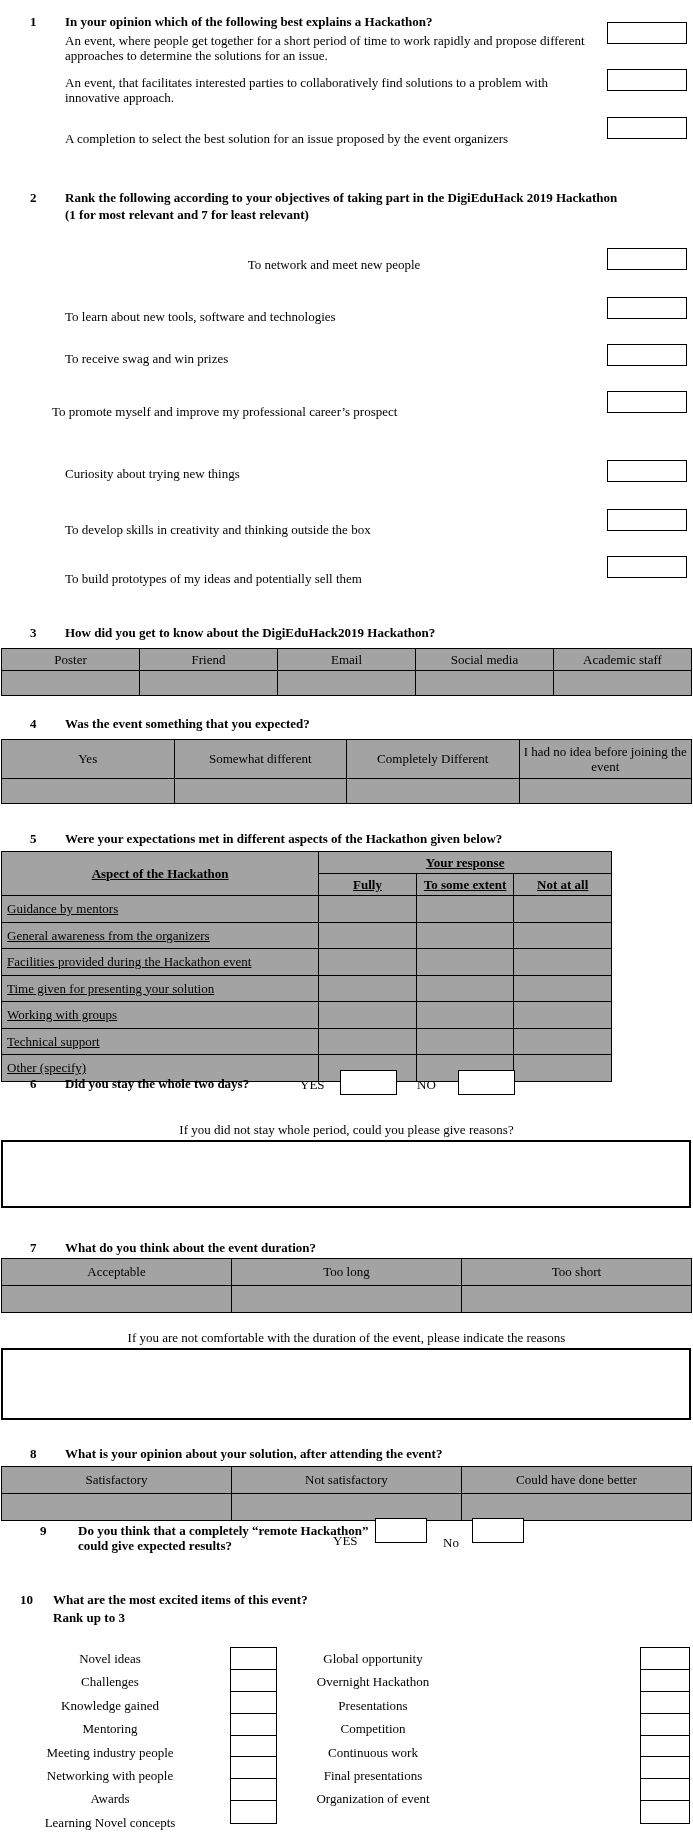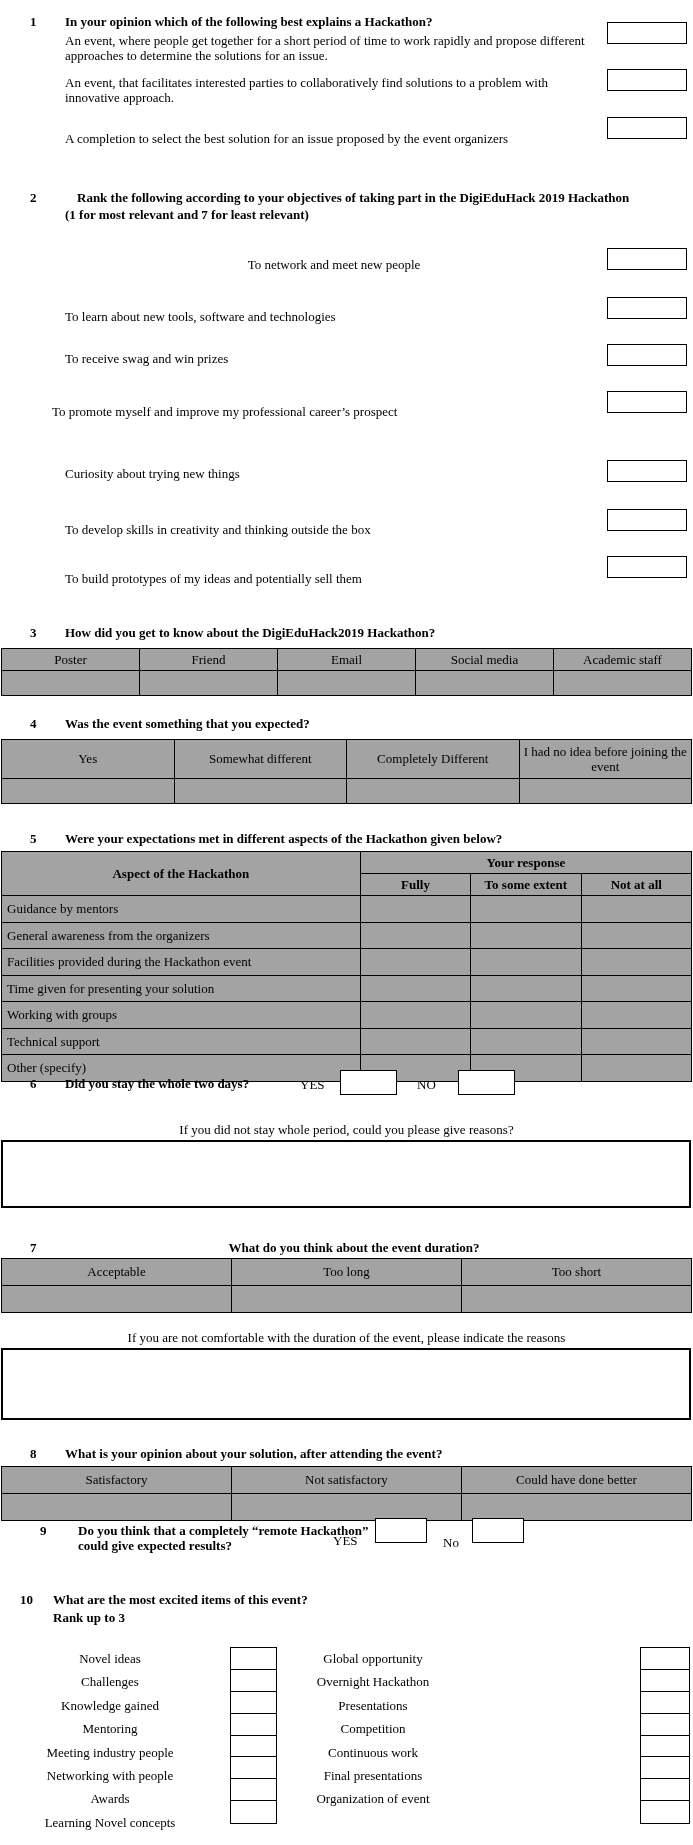--- a/index.html
+++ b/index.html
@@ -31,21 +31,21 @@
   <span class="qnum" style="left:30px;top:14px;">1</span>
   <div class="abs b" style="left:65px;top:14px;width:545px;">In your opinion which of the following best explains a Hackathon?</div>
   <div class="abs" style="left:65px;top:33px;width:520px;">An event, where people get together for a short period of time to work rapidly and propose different approaches to determine the solutions for an issue.</div>
   <div class="cb" style="left:607px;top:22px;width:80px;height:22px;"></div>
   <div class="abs" style="left:65px;top:75px;width:540px;">An event, that facilitates interested parties to collaboratively find solutions to a problem with innovative approach.</div>
   <div class="cb" style="left:607px;top:69px;width:80px;height:22px;"></div>
   <div class="abs" style="left:65px;top:131px;width:540px;">A completion to select the best solution for an issue proposed by the event organizers</div>
   <div class="cb" style="left:607px;top:117px;width:80px;height:22px;"></div>
 
   <span class="qnum" style="left:30px;top:190px;">2</span>
-  <div class="abs b" style="left:65px;top:190px;width:582px;margin-left:12px;">Rank the following according to your objectives of taking part in the DigiEduHack 2019 Hackathon</div>
+  <div class="abs b" style="left:65px;top:190px;width:582px;">Rank the following according to your objectives of taking part in the DigiEduHack 2019 Hackathon</div>
   <div class="abs b" style="left:65px;top:207px;width:582px;">(1 for most relevant and 7 for least relevant)</div>
 
   <div class="abs" style="left:74px;top:257px;width:520px;text-align:center;">To network and meet new people</div>
   <div class="cb" style="left:607px;top:248px;width:80px;height:22px;"></div>
   <div class="abs" style="left:65px;top:309px;width:520px;">To learn about new tools, software and technologies</div>
   <div class="cb" style="left:607px;top:297px;width:80px;height:22px;"></div>
   <div class="abs" style="left:65px;top:351px;width:520px;">To receive swag and win prizes</div>
   <div class="cb" style="left:607px;top:344px;width:80px;height:22px;"></div>
   <div class="abs" style="left:52px;top:404px;width:520px;">To promote myself and improve my professional career’s prospect</div>
   <div class="cb" style="left:607px;top:391px;width:80px;height:22px;"></div>
@@ -104,21 +104,21 @@
       <td></td>
       <td></td>
       <td></td>
       <td></td>
     </tr>
   </tbody>
     </table>
 
   <span class="qnum" style="left:30px;top:831px;">5</span>
   <div class="abs b" style="left:65px;top:831px;width:580px;">Were your expectations met in different aspects of the Hackathon given below?</div>
-  <table class="t" style="left:1px;top:851px;width:691px;">
+  <table class="t" style="left:1px;top:851px;width:611px;text-decoration:underline;">
     <colgroup>
         <col style="width:52%">
         <col style="width:16%">
         <col style="width:16%">
         <col style="width:16%">
       </colgroup>
     <tbody>
         <tr style="height:22px;">
       <td rowspan="2" class="b">Aspect of the Hackathon</td>
       <td colspan="3" class="b">Your response</td>
@@ -176,21 +176,21 @@
   <span class="qnum" style="left:30px;top:1076px;">6</span>
   <div class="abs b" style="left:65px;top:1076px;width:230px;">Did you stay the whole two days?</div>
   <span class="abs" style="left:300px;top:1077px;">YES</span>
   <div class="cb" style="left:340px;top:1070px;width:57px;height:25px;"></div>
   <span class="abs" style="left:417px;top:1077px;">NO</span>
   <div class="cb" style="left:458px;top:1070px;width:57px;height:25px;"></div>
   <div class="centerline" style="top:1122px;">If you did not stay whole period, could you please give reasons?</div>
   <div class="bigbox" style="left:1px;top:1140px;width:690px;height:68px;"></div>
 
   <span class="qnum" style="left:30px;top:1240px;">7</span>
-  <div class="abs b" style="left:74px;top:1240px;width:560px;text-align:center;">What do you think about the event duration?</div>
+  <div class="abs b" style="left:65px;top:1240px;width:560px;">What do you think about the event duration?</div>
   <table class="t" style="left:1px;top:1258px;width:691px;">
     <colgroup>
         <col style="width:33.33%">
         <col style="width:33.33%">
         <col style="width:33.34%">
       </colgroup>
     <tbody>
         <tr style="height:27px;">
       <td>Acceptable</td>
       <td>Too long</td>

